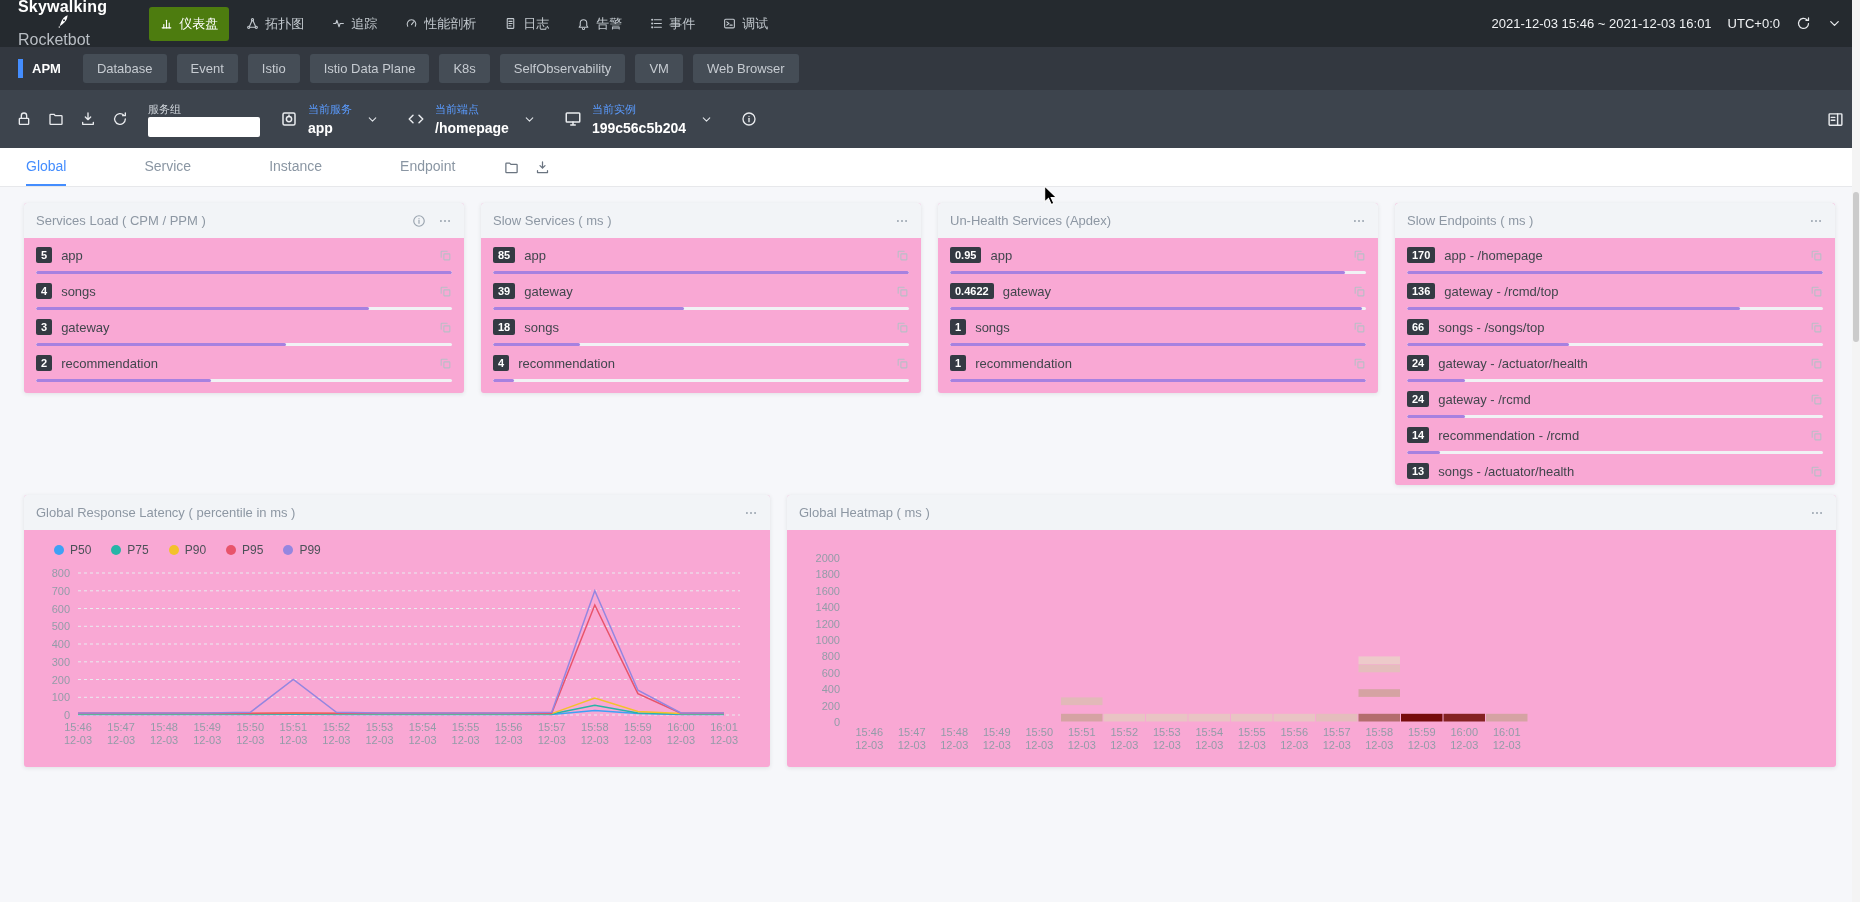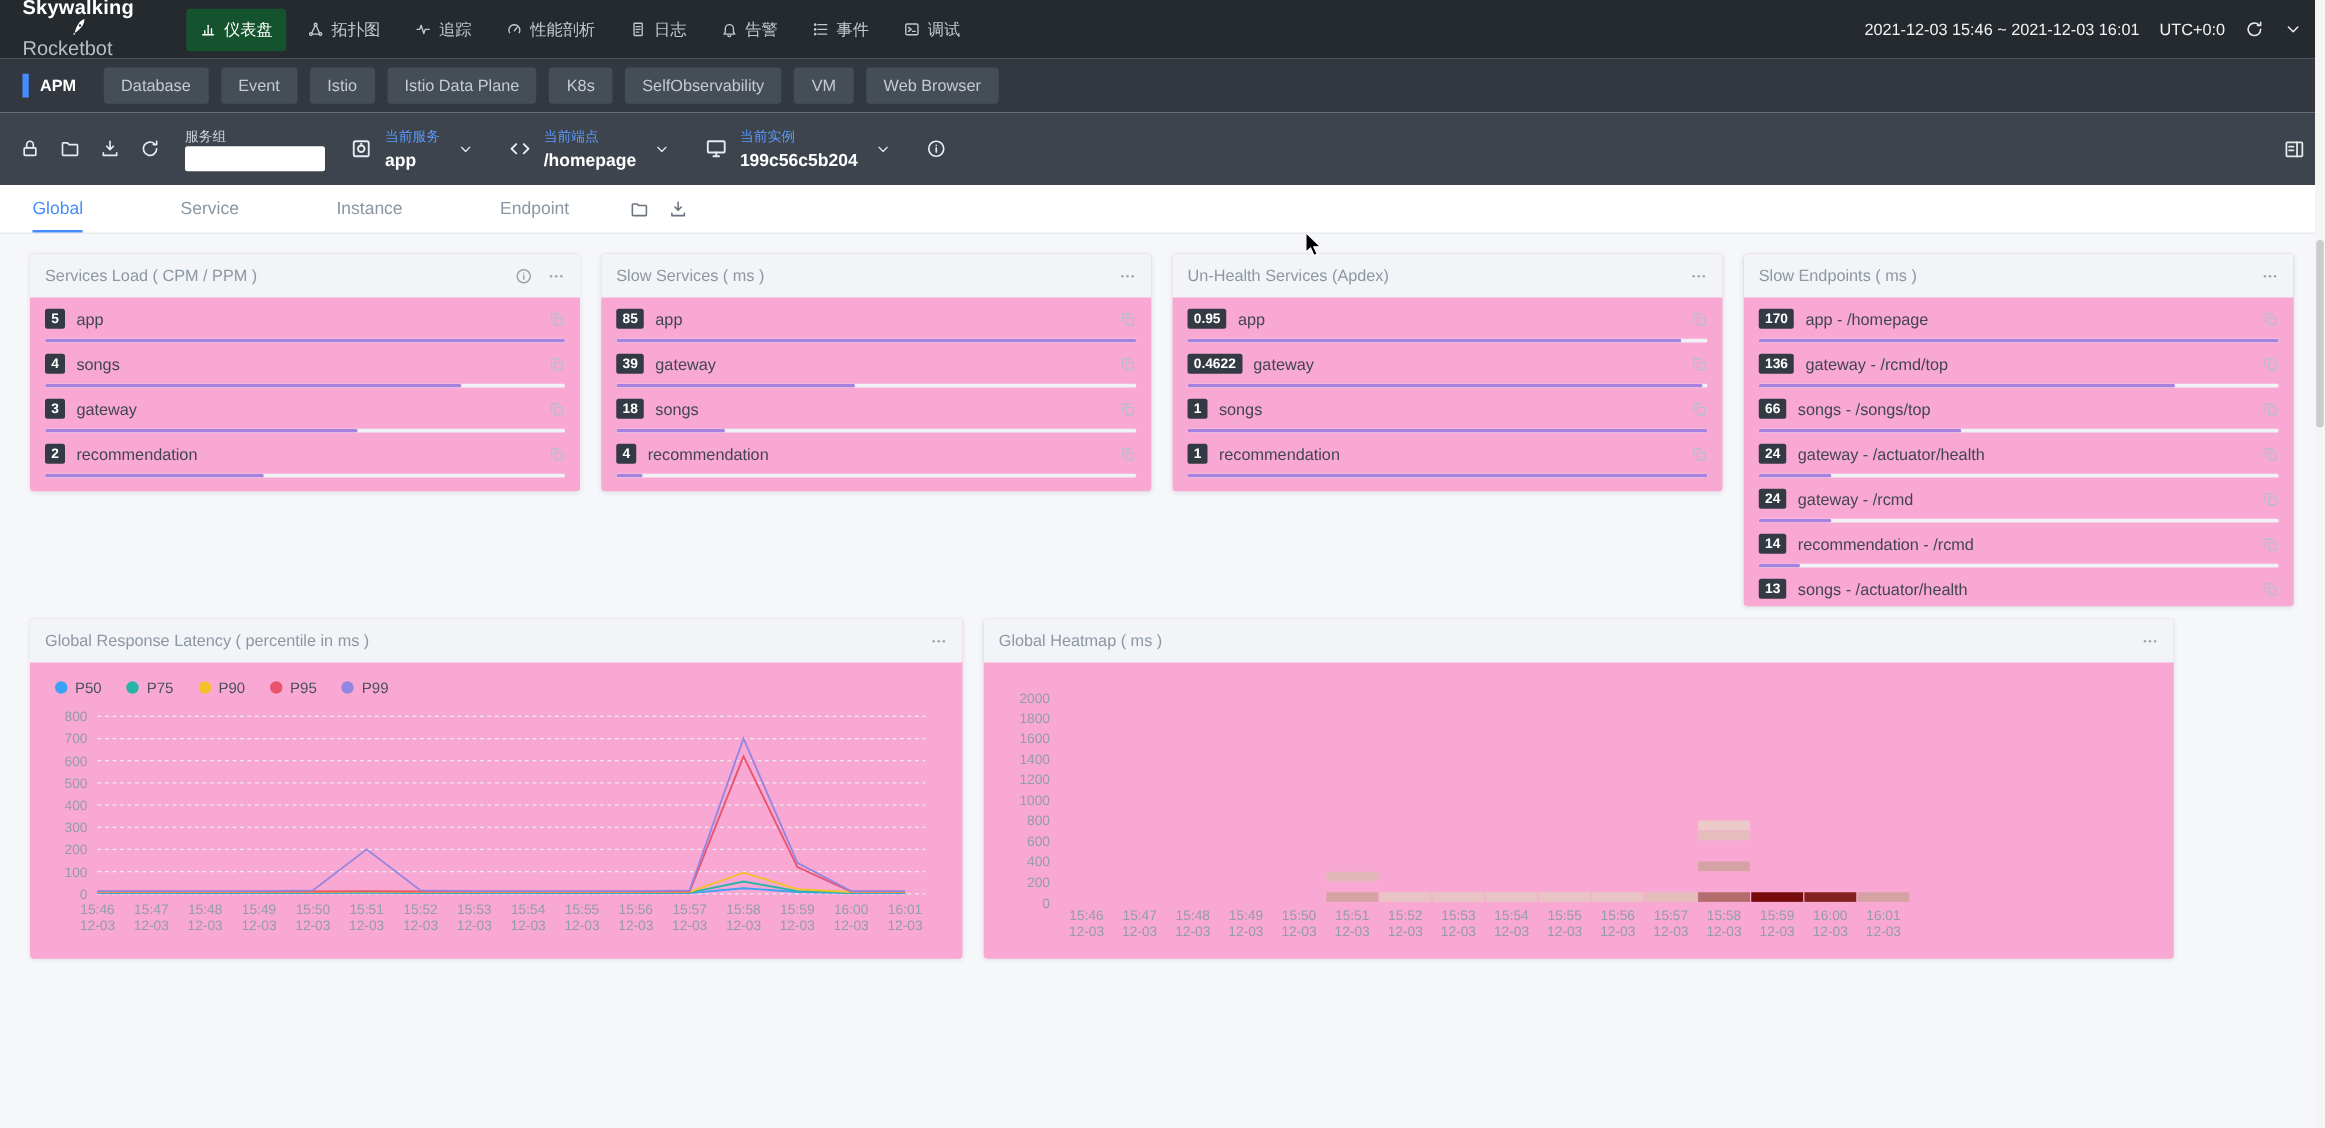--- a/index.html
+++ b/index.html
@@ -14,21 +14,21 @@
 
   
   .topbar { display:flex; align-items:center; height:47px; background:#252a2f; padding:0 18px; }
   .logo { display:flex; flex-direction:column; line-height:1; margin-right:42px; cursor:pointer; }
   .logo-row { display:flex; align-items:center;flex-direction:column; }
   .logo-title { color:#fff; font-size:16px; font-weight:700; letter-spacing:.2px; }
   .rocket svg { width:15px; height:15px; color:#fff; margin-left:-1px; transform:rotate(-10deg); }
   .logo-sub { color:#b9bec4; font-size:16px; margin-top:2px; }
   .main-nav { display:flex; align-items:center; gap:6px; }
   .nav-item { display:inline-flex; align-items:center; gap:6px; padding:8px 11px; font-size:13px; color:#c3c9cf; cursor:pointer; border-radius:3px; text-decoration:none; white-space:nowrap; }
-  .nav-item.active { background:#14532d; color:#fff; }
+  .nav-item.active { background:#4d7c0f; color:#fff; }
   .nav-icon svg { width:13px; height:13px; }
   .topbar-right { margin-left:auto; display:flex; align-items:center; gap:16px; color:#f0f2f4; font-size:13px; }
   .icon-btn { cursor:pointer; }
   .icon-btn svg { width:15px; height:15px; color:#e8eaed; }
 
   
   .dash-tabs { display:flex; align-items:center; height:43px; background:#333840; padding:0 18px; gap:10px; }
   .dash-tab { font-family:inherit; background:#454d56; color:#c6cbd1; border:none; border-radius:3px; font-size:13px; padding:7px 14px; cursor:pointer; white-space:nowrap; }
   .dash-tab.active { background:none; border-radius:0; color:#fff; font-weight:700; border-left:5px solid var(--accent,#448dfe); padding:2px 12px 2px 9px; }
 
@@ -74,22 +74,22 @@
   .rank-item { padding:9px 12px 0; }
   .rank-row { display:flex; align-items:center; }
   .rank-badge { background:var(--badge,#343a43); color:#fff; font-size:11px; font-weight:700; padding:2px 5px; border-radius:2px; margin-right:9px; min-width:10px; text-align:center; }
   .rank-label { flex:1; font-size:13px; color:#41464d; }
   .copy-ic { color:#b8bec6; cursor:pointer; }
   .copy-ic svg { width:13px; height:13px; }
   .rank-track { margin-top:8px; height:3px; background:#f1f2f5; border-radius:2px; overflow:hidden; }
   .rank-bar { height:100%; background:var(--rank-bar,#a781e0); border-radius:2px; }
 
   .chart-card.latency { width:746px; height:272px; }
-  .chart-card.heatmap { width:952px; height:272px; }
-  .legend { display:flex; align-items:center; gap:20px; padding:13px 20px 0; }
+  .chart-card.heatmap { width:1049px; height:272px; }
+  .legend { display:flex; align-items:center; gap:20px; padding:13px 30px 0; }
   .legend-item { display:inline-flex; align-items:center; gap:6px; font-size:12px; color:#4c5158; cursor:pointer; }
   .legend-dot { width:10px; height:10px; border-radius:50%; }
   #latency-chart { padding:2px 0 0 6px; }
   #heatmap-chart { padding:8px 0 0 6px; }
 
   
   .scrollbar { position:absolute; right:0; top:0; width:8px; height:902px; background:#f4f4f4; z-index:40; }
   .scroll-thumb { position:absolute; top:192px; right:1px; width:6px; height:150px; background:#cbcbcb; border-radius:3px; cursor:pointer; }
   .cursor { position:absolute; left:1042px; top:186px; z-index:60; pointer-events:none; }
 </style>

